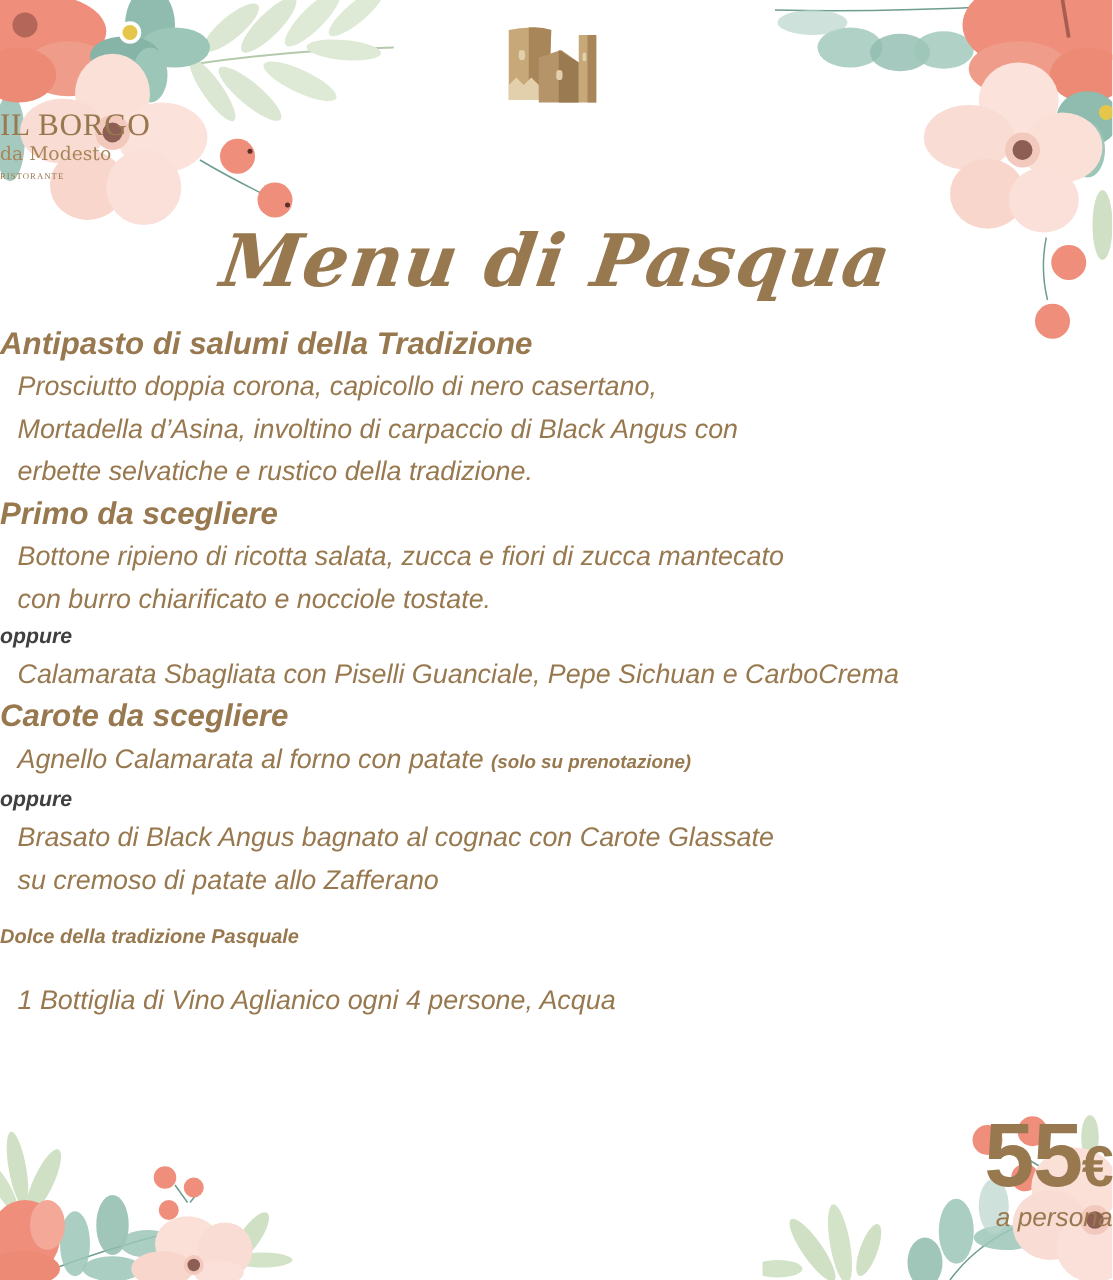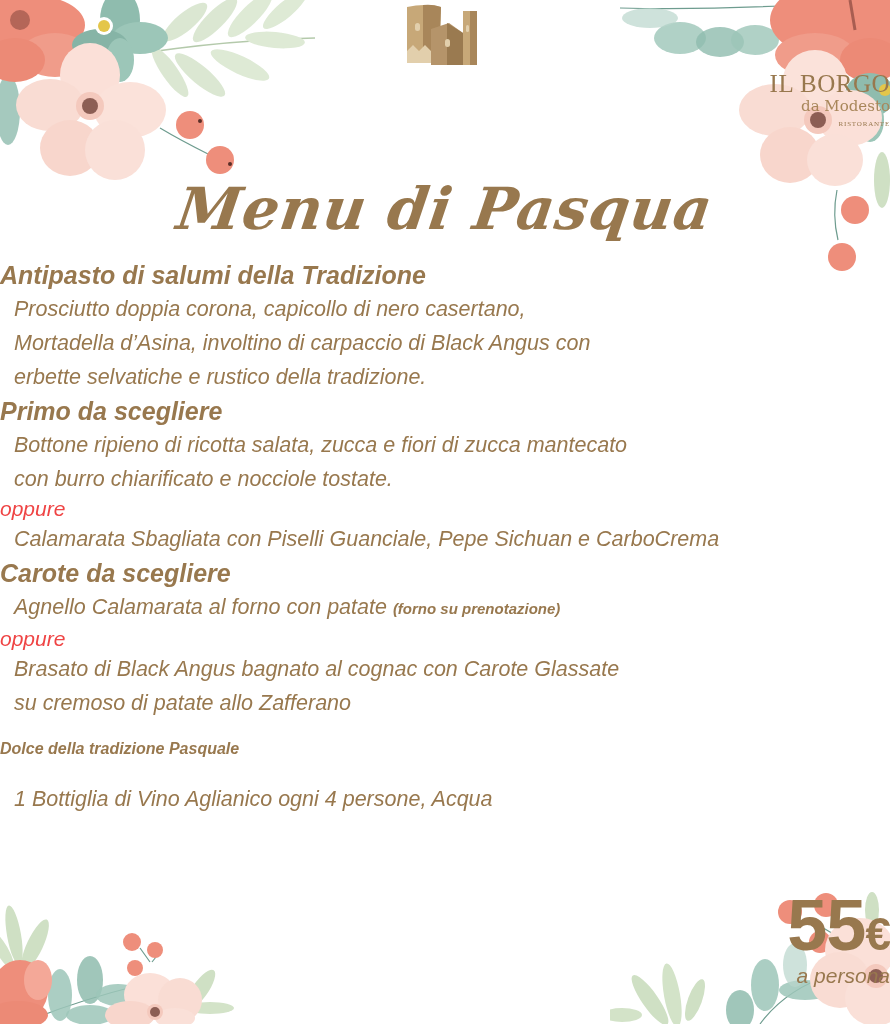--- a/index.html
+++ b/index.html
@@ -1,30 +1,30 @@
 <!DOCTYPE html>
 <html><head>
 <meta charset="utf-8">
 <style>
   html, body { margin:0; padding:0; }
   body { width:890px; height:1024px; background:#ffffff; position:relative; overflow:hidden;
          font-family:"Liberation Sans", sans-serif; color:#98784e; }
   .deco { position:absolute; }
-  .logo { position:absolute; left:0; right:0; top:3px; text-align:right; }
+  .logo { position:absolute; left:0; right:0; top:20px; text-align:left; }
   .logo svg { display:block; margin:0 auto; }
   .logo-name { font-family:"Liberation Serif", serif; font-size:25px; letter-spacing:0.5px; color:#98784e; margin-top:2px; line-height:26px; }
   .logo-script { font-family:"DejaVu Serif", serif; font-size:15px; color:#a8865a; line-height:18px; margin-top:0px; }
   .logo-sub { font-family:"Liberation Serif", serif; font-size:7px; letter-spacing:0.8px; color:#98784e; line-height:10px; margin-top:4px; }
   .title { position:absolute; left:0; right:0; top:168px; text-align:center;
            font-family:"DejaVu Serif", serif; font-style:italic; font-weight:bold;
            font-size:58px; color:#98784e; letter-spacing:1px; transform:skewX(-8deg); line-height:82px; }
   .content { position:absolute; left:0; right:14px; top:258px; text-align:left; }
   .h { font-family:"Liberation Sans", sans-serif; font-style:italic; font-weight:bold; font-size:25px; line-height:34px; color:#98784e; }
   .p { font-family:"Liberation Sans", sans-serif; font-style:italic; font-size:21.5px; line-height:34px; color:#98784e;margin-left:14px; }
-  .or { font-family:"Liberation Sans", sans-serif; font-style:italic; font-weight:normal; font-size:21px; line-height:26px; color:#ef4444; }
+  .or { font-family:"Liberation Sans", sans-serif; font-style:italic; font-weight:bold; font-size:17px; line-height:26px; color:#404040; }
   .note { font-style:italic; font-weight:bold; font-size:15px; }
   .dolce { font-family:"Liberation Sans", sans-serif; font-style:italic; font-weight:bold; font-size:16px; line-height:34px; margin-top:12px; }
   .wine { margin-top:16px; }
   .price { position:absolute; left:0; right:0; top:885px; text-align:right; }
   .price-num { font-family:"Liberation Sans", sans-serif; font-weight:bold; font-size:72px; line-height:80px; color:#98784e; letter-spacing:-1px; }
   .price-cur { font-size:46px; }
   .price-per { font-family:"Liberation Sans", sans-serif; font-style:italic; font-size:21px; line-height:20px; margin-top:-8px; color:#98784e; margin-left:-30px; }
 </style>
 </head>
 <body>
@@ -189,21 +189,21 @@
   <div>
     <div class="h">Primo da scegliere</div>
     <div class="p">Bottone ripieno di ricotta salata, zucca e fiori di zucca mantecato</div>
     <div class="p">con burro chiarificato e nocciole tostate.</div>
     <div class="or">oppure</div>
     <div class="p">Calamarata Sbagliata con Piselli Guanciale, Pepe Sichuan e CarboCrema</div>
   </div>
 
   <div>
     <div class="h">Carote da scegliere</div>
-    <div class="p"><span>Agnello Calamarata al forno con patate </span><span class="note">(forno su prenotazione)</span></div>
+    <div class="p"><span>Agnello Calamarata al forno con patate </span><span class="note">(solo su prenotazione)</span></div>
     <div class="or">oppure</div>
     <div class="p">Brasato di Black Angus bagnato al cognac con Carote Glassate</div>
     <div class="p">su cremoso di patate allo Zafferano</div>
   </div>
 
   <div class="dolce">Dolce della tradizione Pasquale</div>
   <div class="p wine">1 Bottiglia di Vino Aglianico ogni 4 persone, Acqua</div>
 </div>
 
 <div class="price">

